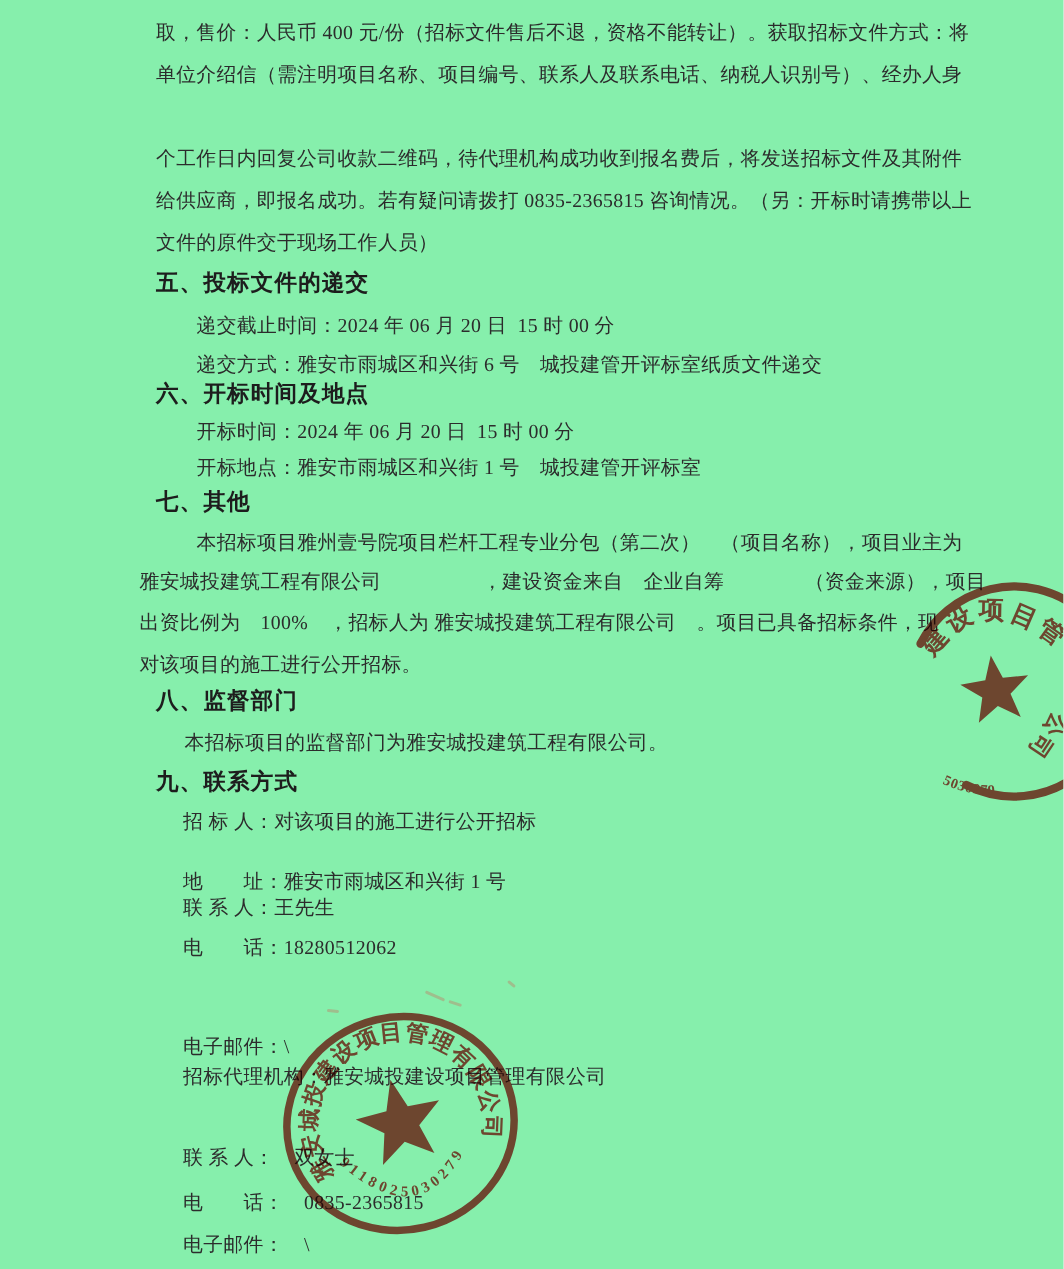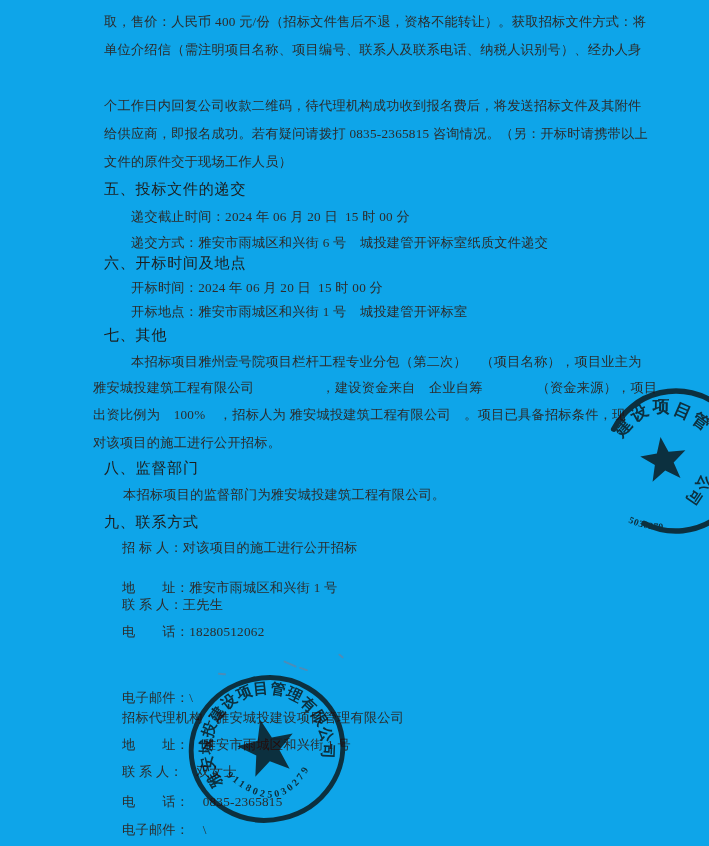--- a/index.html
+++ b/index.html
@@ -1,20 +1,20 @@
 <!DOCTYPE html>
 <html><head>
 <meta charset="utf-8">
 <style>
   html,body{margin:0;padding:0;background:#e8e8e8;}
-  #page{position:relative;width:709px;height:846px;background:#0ea5e9;overflow:hidden;
+  #page{position:relative;width:709px;height:846px;background:#86efac;overflow:hidden;
         font-family:"Liberation Serif","DejaVu Serif",serif;}
   .line{position:absolute;white-space:pre;font-size:13.2px;letter-spacing:.25px;
         color:#2c2c2c;line-height:28px;height:28px;}
-  .hd{font-family:"Liberation Sans","DejaVu Sans",sans-serif;font-weight:400;
+  .hd{font-family:"Liberation Sans","DejaVu Sans",sans-serif;font-weight:700;
       font-size:15px;letter-spacing:.8px;color:#1d1d1d;}
   .seal{position:absolute;mix-blend-mode:multiply;opacity:.88;filter:blur(.3px);}
   .spk{position:absolute;background:#d4564d;height:2px;border-radius:2px;opacity:.32;}
   svg text{font-family:"Liberation Serif","DejaVu Serif",serif;}
 </style>
 </head>
 <body>
 
 <div id="page">
 
@@ -43,21 +43,20 @@
 
   <div class="line hd" style="left:104px;top:508px">九、联系方式</div>
 
   <div class="line" style="left:122px;top:534px">招 标 人：对该项目的施工进行公开招标</div>
   <div class="line" style="left:122px;top:574px">地　　址：雅安市雨城区和兴街 1 号</div>
   <div class="line" style="left:122px;top:591px">联 系 人：王先生</div>
   <div class="line" style="left:122px;top:618px">电　　话：18280512062</div>
   <div class="line" style="left:122px;top:684px">电子邮件：\</div>
 
   <div class="line" style="left:122px;top:704px">招标代理机构：雅安城投建设项目管理有限公司</div>
-  <div class="line" style="left:122px;top:731px">地　　址：　雅安市雨城区和兴街 1 号</div>
   <div class="line" style="left:122px;top:758px">联 系 人：　双女士</div>
   <div class="line" style="left:122px;top:788px">电　　话：　0835-2365815</div>
   <div class="line" style="left:122px;top:816px">电子邮件：　\</div>
 
   <div class="spk" style="left:283px;top:663px;width:14px;transform:rotate(24deg)"></div>
   <div class="spk" style="left:299px;top:668px;width:9px;transform:rotate(18deg)"></div>
   <div class="spk" style="left:218px;top:673px;width:8px;transform:rotate(5deg)"></div>
   <div class="spk" style="left:338px;top:655px;width:6px;transform:rotate(40deg)"></div>
 
   <svg class="seal" style="left:596px;top:375px" width="130" height="170" viewBox="0 0 130 170">

